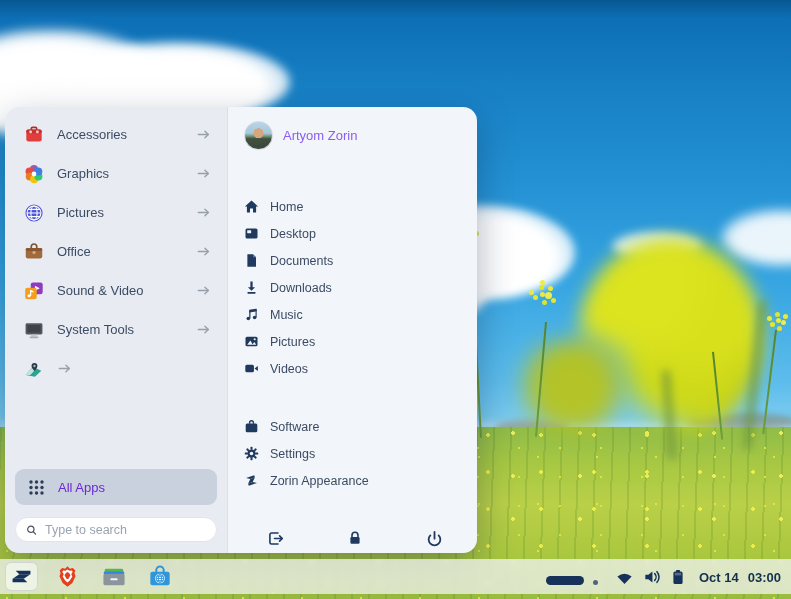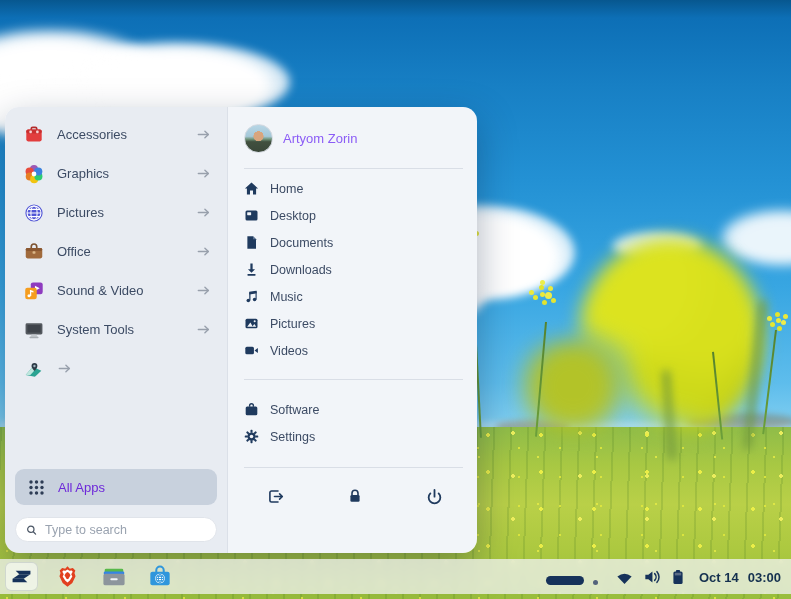--- a/index.html
+++ b/index.html
@@ -90,21 +90,21 @@
     background:
       radial-gradient(circle at 50% 42%, #d9a57d 0 24%, rgba(217,165,125,0) 25%),
       linear-gradient(180deg,#b7d6e6 0%,#a5c8d8 42%,#74987e 52%,#41503f 62%,#3a4739 100%); }
   .user-name { font-size:13px; color:#8b5cf6; }
 
   .rdiv { height:1px; background:#d9dee6; }
   .d1 { margin-top:13px; }
   .d2 { margin-top:15px; }
   .d3 { margin-top:17px; }
 
-  .place-list { margin-top:6px; }
+  .place-list { margin-top:30px; }
   .place-row { height:27px; display:flex; align-items:center; gap:11px; cursor:default; }
   .place-label { font-size:12.5px; color:#3c4b64; }
   .picon { width:15px; height:15px; flex:0 0 15px; }
 
   .shortcut-list { margin-top:16px; }
   .shortcut-list .place-row { height:27px; }
 
   .session-row { margin-top:13px; height:30px; display:flex; align-items:center; justify-content:space-between; padding:0 12px 0 14px; }
   .session-btn { width:34px; height:28px; display:flex; align-items:center; justify-content:center; border-radius:6px; cursor:default; }
 
@@ -374,20 +374,30 @@
               <rect x="6.9" y="0.8" width="2.2" height="3.2" rx="0.7" transform="rotate(180 8 8)"></rect>
               <rect x="6.9" y="0.8" width="2.2" height="3.2" rx="0.7" transform="rotate(225 8 8)"></rect>
               <rect x="6.9" y="0.8" width="2.2" height="3.2" rx="0.7" transform="rotate(270 8 8)"></rect>
               <rect x="6.9" y="0.8" width="2.2" height="3.2" rx="0.7" transform="rotate(315 8 8)"></rect>
               <circle cx="8" cy="8" r="4.4"></circle>
             </g>
             <circle cx="8" cy="8" r="1.9" fill="#f2f5f9"></circle>
           </svg>
           <span class="place-label">Settings</span>
         </div>
+        <div class="place-row">
+          <svg class="picon" viewBox="0 0 16 16" fill="#1f3a5e">
+            <g transform="rotate(-20 8 8)">
+              <polygon points="3.4,3.6 12.6,3.6 12.6,6 7.4,6"></polygon>
+              <polygon points="12.6,6 7.4,6 3.4,10 8.6,10"></polygon>
+              <polygon points="3.4,10 8.6,10 12.6,12.4 3.4,12.4"></polygon>
+            </g>
+          </svg>
+          <span class="place-label">Zorin Appearance</span>
+        </div>
       </div>
 
       <div class="rdiv d3"></div>
 
       <div class="session-row">
         <div class="session-btn">
           <svg width="17" height="17" viewBox="0 0 17 17" fill="none" stroke="#1f3a5e" stroke-width="1.6" stroke-linecap="round" stroke-linejoin="round">
             <path d="M11 3 H4.5 a1.6 1.6 0 0 0 -1.6 1.6 v7.8 a1.6 1.6 0 0 0 1.6 1.6 H11"></path>
             <path d="M7.5 8.5 H15"></path>
             <path d="M12.6 5.9 L15.3 8.5 L12.6 11.1"></path>

